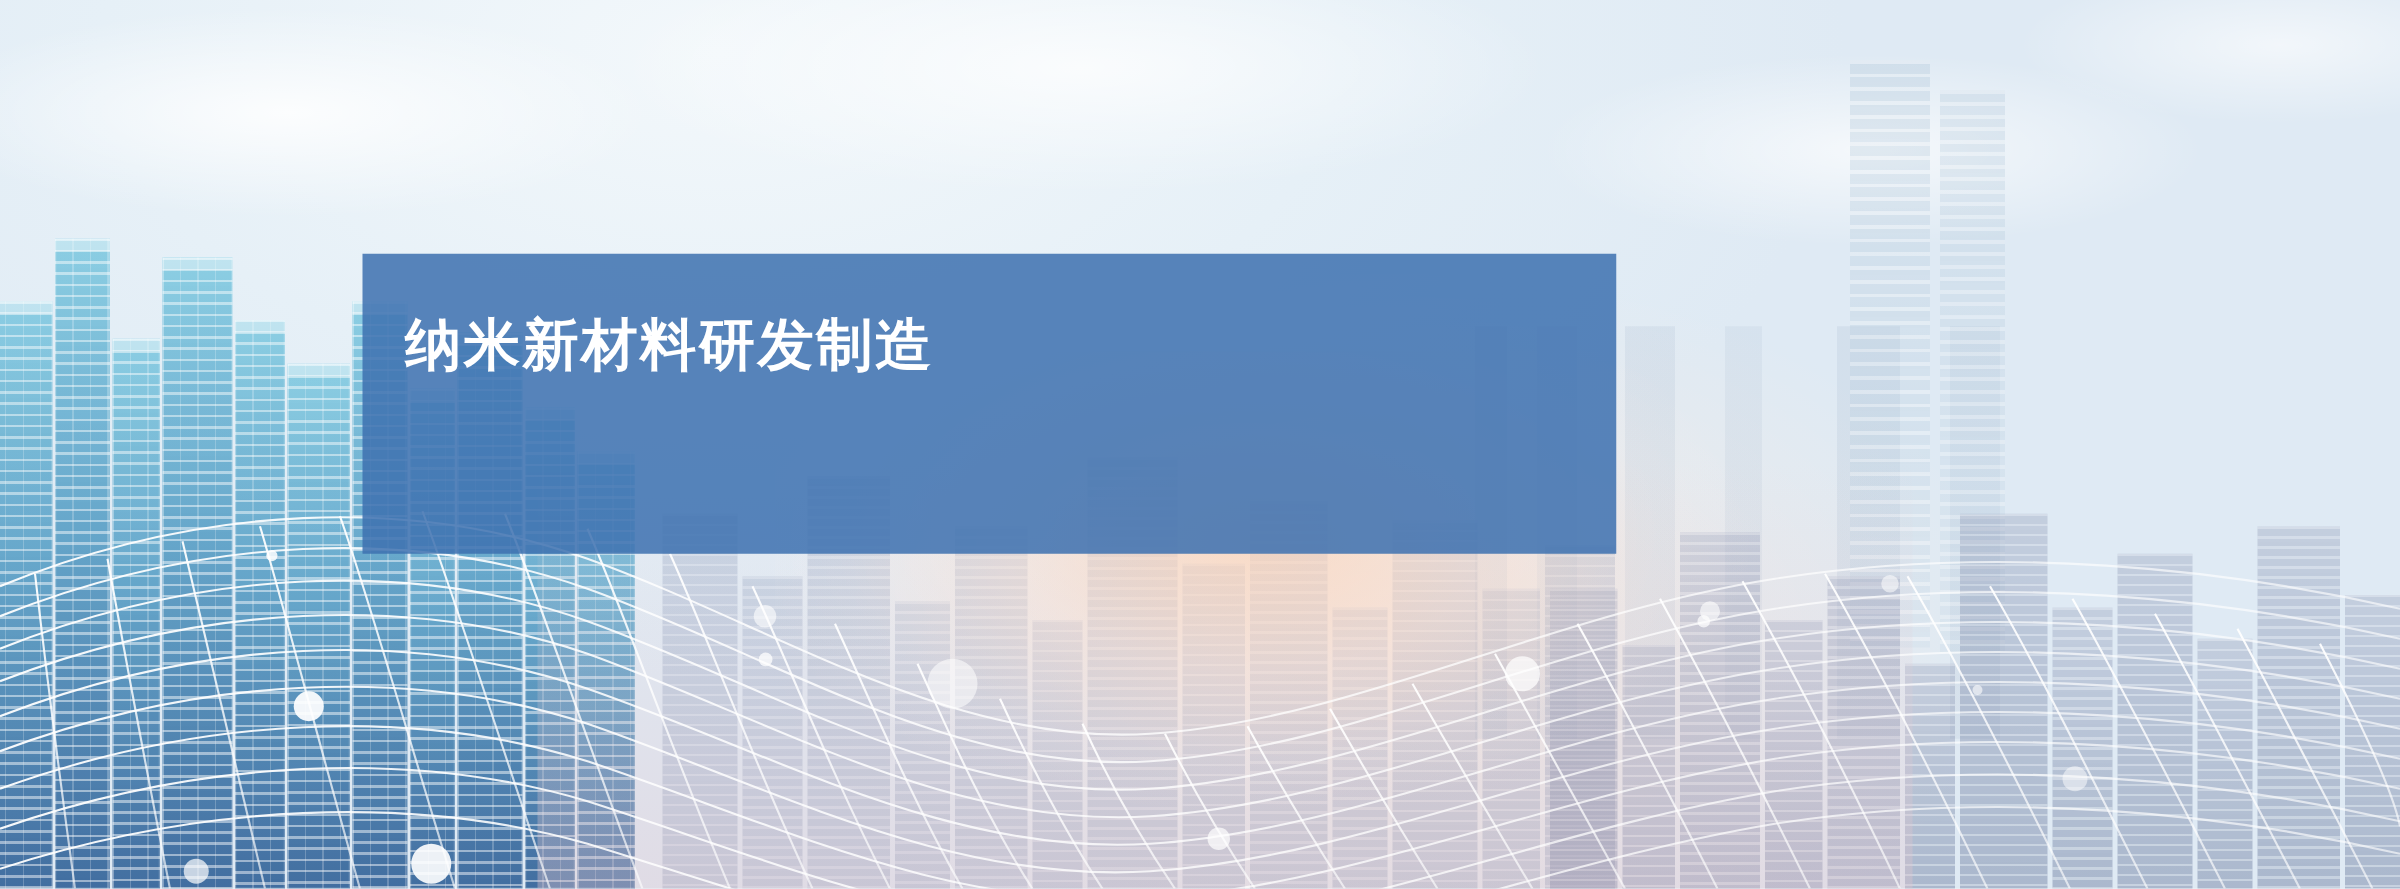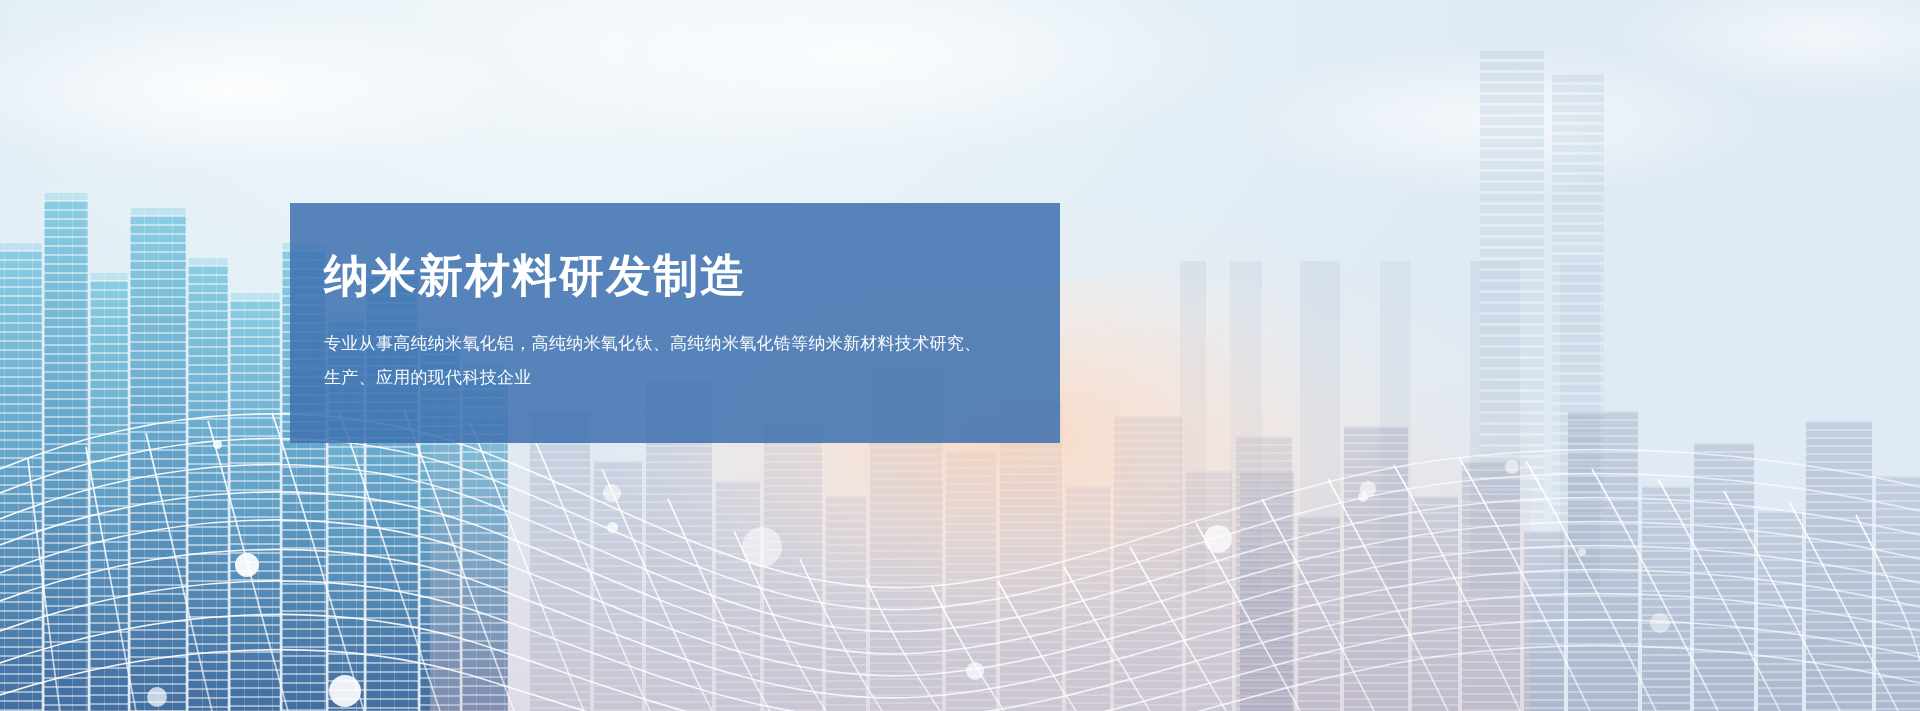--- a/index.html
+++ b/index.html
@@ -130,21 +130,21 @@
     background:linear-gradient(to top, rgba(225,196,205,.38) 0%, rgba(228,204,212,.22) 45%, rgba(255,255,255,0) 100%);
     pointer-events:none;
   }
 
   
   .mesh { position:absolute; left:0; bottom:0; width:1920px; height:360px; }
   .mesh svg { display:block; width:1920px; height:360px; }
 
   
   .panel {
-    position:absolute; left:290px; top:203px; width:770px; height:240px;
+    position:absolute; left:290px; top:203px; width:1003px; height:240px;
     background:rgba(62,113,176,.86);
     padding:48px 24px 0 34px;
   }
   .panel-title {
     color:#ffffff;
     font-size:45px;
     font-weight:bold;
     letter-spacing:2px;
     line-height:1.12;
     white-space:nowrap;
@@ -286,19 +286,15 @@
     </svg>
   </div>
 
   <div style="position:absolute;left:213px;top:440px;width:9px;height:9px;border-radius:50%;background:rgba(255,255,255,.85);"></div>
   <div style="position:absolute;left:607px;top:522px;width:11px;height:11px;border-radius:50%;background:rgba(255,255,255,.75);"></div>
   <div style="position:absolute;left:1358px;top:492px;width:10px;height:10px;border-radius:50%;background:rgba(255,255,255,.70);"></div>
   <div style="position:absolute;left:1578px;top:548px;width:8px;height:8px;border-radius:50%;background:rgba(255,255,255,.60);"></div>
 
   <div class="panel">
     <div class="panel-title">纳米新材料研发制造</div>
-    <div class="panel-sub">
-      <div>专业从事高纯纳米氧化铝，高纯纳米氧化钛、高纯纳米氧化锆等纳米新材料技术研究、</div>
-      <div>生产、应用的现代科技企业</div>
-    </div>
   </div>
 
 </div>
 
 </body></html>

